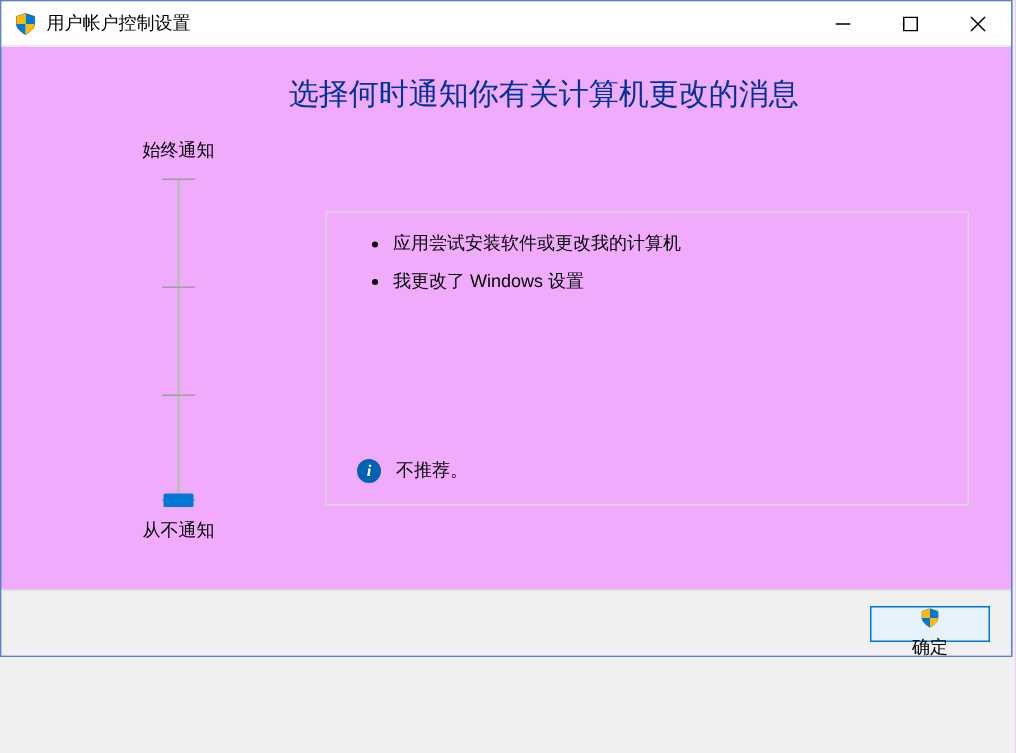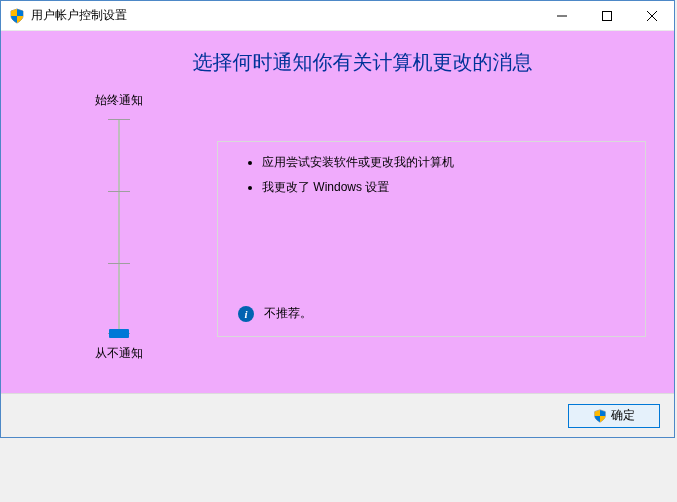--- a/index.html
+++ b/index.html
@@ -181,24 +181,25 @@
     gap: 8px;
   }
   .btn {
     min-width: 80px;
     height: 24px;
     border: 1px solid #adadad;
     background: #e1e1e1;
     font-size: 12px;
     display: inline-flex;
     align-items: center;
-    justify-content: space-between;
-    padding: 0 24px;
+    justify-content: flex-start;
+    padding: 0 8px;
     cursor: default;
     gap: 4px;
+    flex-direction: column;
   }
   .btn.primary {
     border: 1px solid #0078d7;
     background: #e5f1fb;
   }
   .btn .shield-icon { width: 14px; height: 14px; display: inline-flex; }
   .btn .shield-icon svg { width: 14px; height: 14px; }
 
 </style>
 </head>

